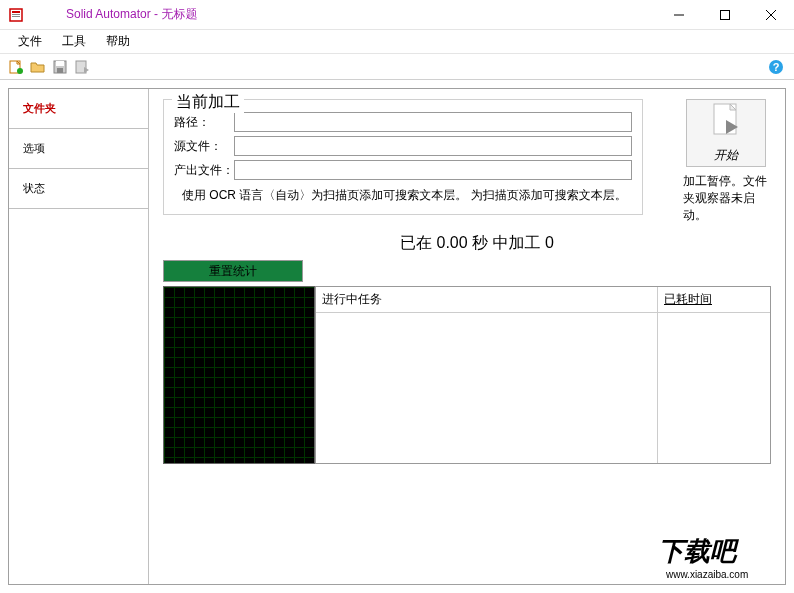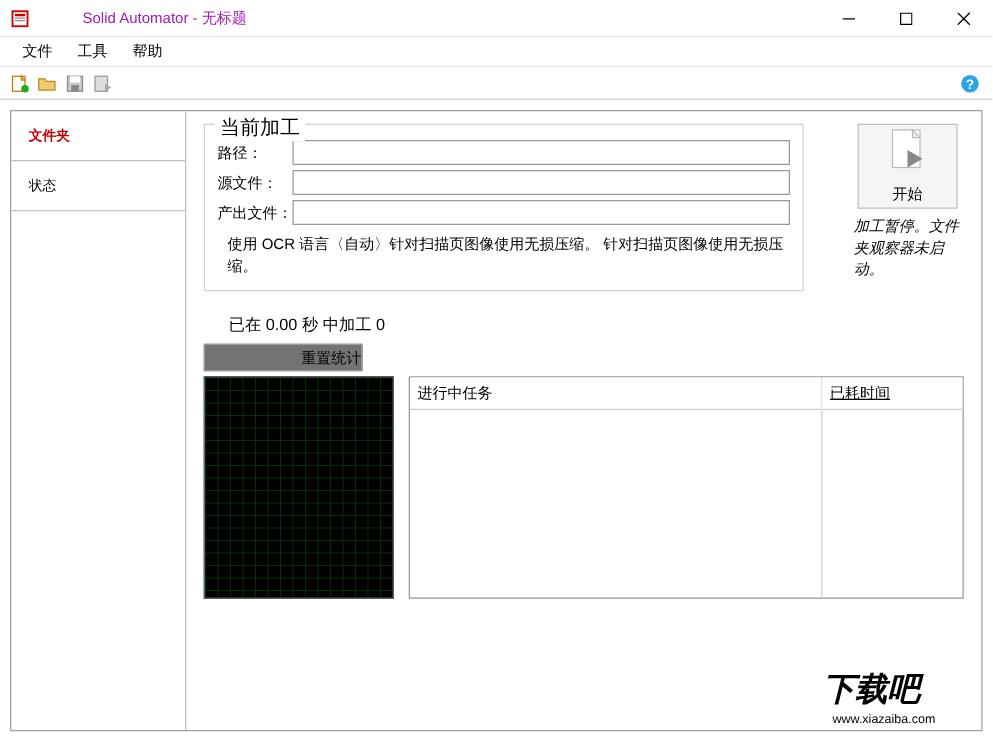--- a/index.html
+++ b/index.html
@@ -29,30 +29,30 @@
 
 .fieldset { border: 1px solid #d0d0d0; padding: 8px 10px 10px 10px; position: relative; margin-bottom: 6px; width: 480px; }
 .fieldset-legend { position: absolute; top: -8px; left: 8px; background: #fff; padding: 0 4px; font-size: 16px; }
 .field-row { display: flex; align-items: center; margin: 4px 0; }
 .field-label { width: 60px; font-size: 12px; }
 .field-input { flex: 1; height: 20px; border: 1px solid #999; background: #fff; padding: 0 4px; font-size: 12px; }
 .field-desc { font-size: 12px; margin: 6px 0 0 8px; line-height: 1.5; }
 
 .start-panel { position: absolute; right: 14px; top: 10px; width: 90px; text-align: center; }
 .start-btn { width: 80px; height: 68px; border: 1px solid #c0c0c0; background: #f5f5f5; display: flex; flex-direction: column; align-items: center; justify-content: center; cursor: pointer; margin: 0 auto 6px auto; }
-.start-btn-label { font-size: 12px; margin-top: 4px; }
-.start-status { font-size: 12px; line-height: 1.4; text-align: left; padding: 0 2px; font-style: italic; }
-
-.stats-row { margin: 18px 0 6px 20px; font-size: 13px; }
-.reset-btn { width: 127px; height: 22px; border: 1px solid #999; background: #737373; cursor: pointer; font-size: 12px; text-align: right; line-height: 20px; margin-bottom: 4px; }
+.start-btn-label { font-size: 12px; margin-top: 4px; font-style: italic; }
+.start-status { font-size: 12px; line-height: 1.4; text-align: left; padding: 0 2px; }
+
+.stats-row { margin: 18px 0 6px 20px; font-size: 16px; text-align: center; }
+.reset-btn { width: 140px; height: 22px; border: 1px solid #999; background: #15803d; cursor: pointer; font-size: 12px; text-align: center; line-height: 20px; margin-bottom: 4px; }
 
 .bottom-area { display: flex; gap: 0; }
 .graph-box { width: 152px; height: 178px; background: #000; border: 1px solid #666; position: relative; overflow: hidden; }
 .graph-grid { position: absolute; inset: 0; background-image: linear-gradient(#003300 1px, transparent 1px), linear-gradient(90deg, #003300 1px, transparent 1px); background-size: 10px 10px; }
-.task-table { flex: 1; border: 1px solid #999; display: flex; height: 178px; margin-left: 12px; }
+.task-table { flex: 1; border: 1px solid #999; display: flex; height: 178px; margin-left: 0; }
 .task-col { border-right: 1px solid #ccc; }
 .task-col:last-child { border-right: none; text-decoration: underline; }
 .task-col.main-col { flex: 1; }
 .task-col.time-col { width: 112px; }
 .task-header { padding: 4px 6px; font-size: 12px; border-bottom: 1px solid #ccc; background: #fff; }
 
 .watermark { position: absolute; right: 16px; bottom: 0; pointer-events: none; }
 </style>
 </head>
 <body>
@@ -126,40 +126,41 @@
         <text x="8" y="12" font-size="11" fill="#fff" text-anchor="middle" font-weight="bold">?</text>
       </svg>
     </div>
 </div>
 
 <div class="content">
   <div class="inner-frame">
 
     <div class="sidebar">
       <div class="sidebar-item active">文件夹</div>
+      <div class="sidebar-item">选项</div>
       <div class="sidebar-item">状态</div>
     </div>
 
     <div class="main">
 
       <div class="fieldset">
         <div class="fieldset-legend">当前加工</div>
         <div class="field-row">
           <div class="field-label">路径：</div>
           <input class="field-input" readonly="" value="" style="">
         </div>
         <div class="field-row">
           <div class="field-label">源文件：</div>
           <input class="field-input" readonly="" value="" style="">
         </div>
         <div class="field-row">
           <div class="field-label">产出文件：</div>
           <input class="field-input" readonly="" value="" style="">
         </div>
-        <div class="field-desc">使用 OCR 语言〈自动〉针对扫描页图像使用无损压缩。 针对扫描页图像使用无损压缩。</div>
+        <div class="field-desc">使用 OCR 语言〈自动〉为扫描页添加可搜索文本层。 为扫描页添加可搜索文本层。</div>
       </div>
 
       <div class="start-panel">
         <div class="start-btn">
           <span>
             <svg width="32" height="38">
                 <rect x="4" y="2" width="22" height="30" fill="#fff" stroke="#bbb"></rect>
                 <path d="M20 2 L26 8 L20 8 Z" fill="#eee" stroke="#bbb"></path>
                 <path d="M16 18 L28 25 L16 32 Z" fill="#888"></path>
               </svg>

